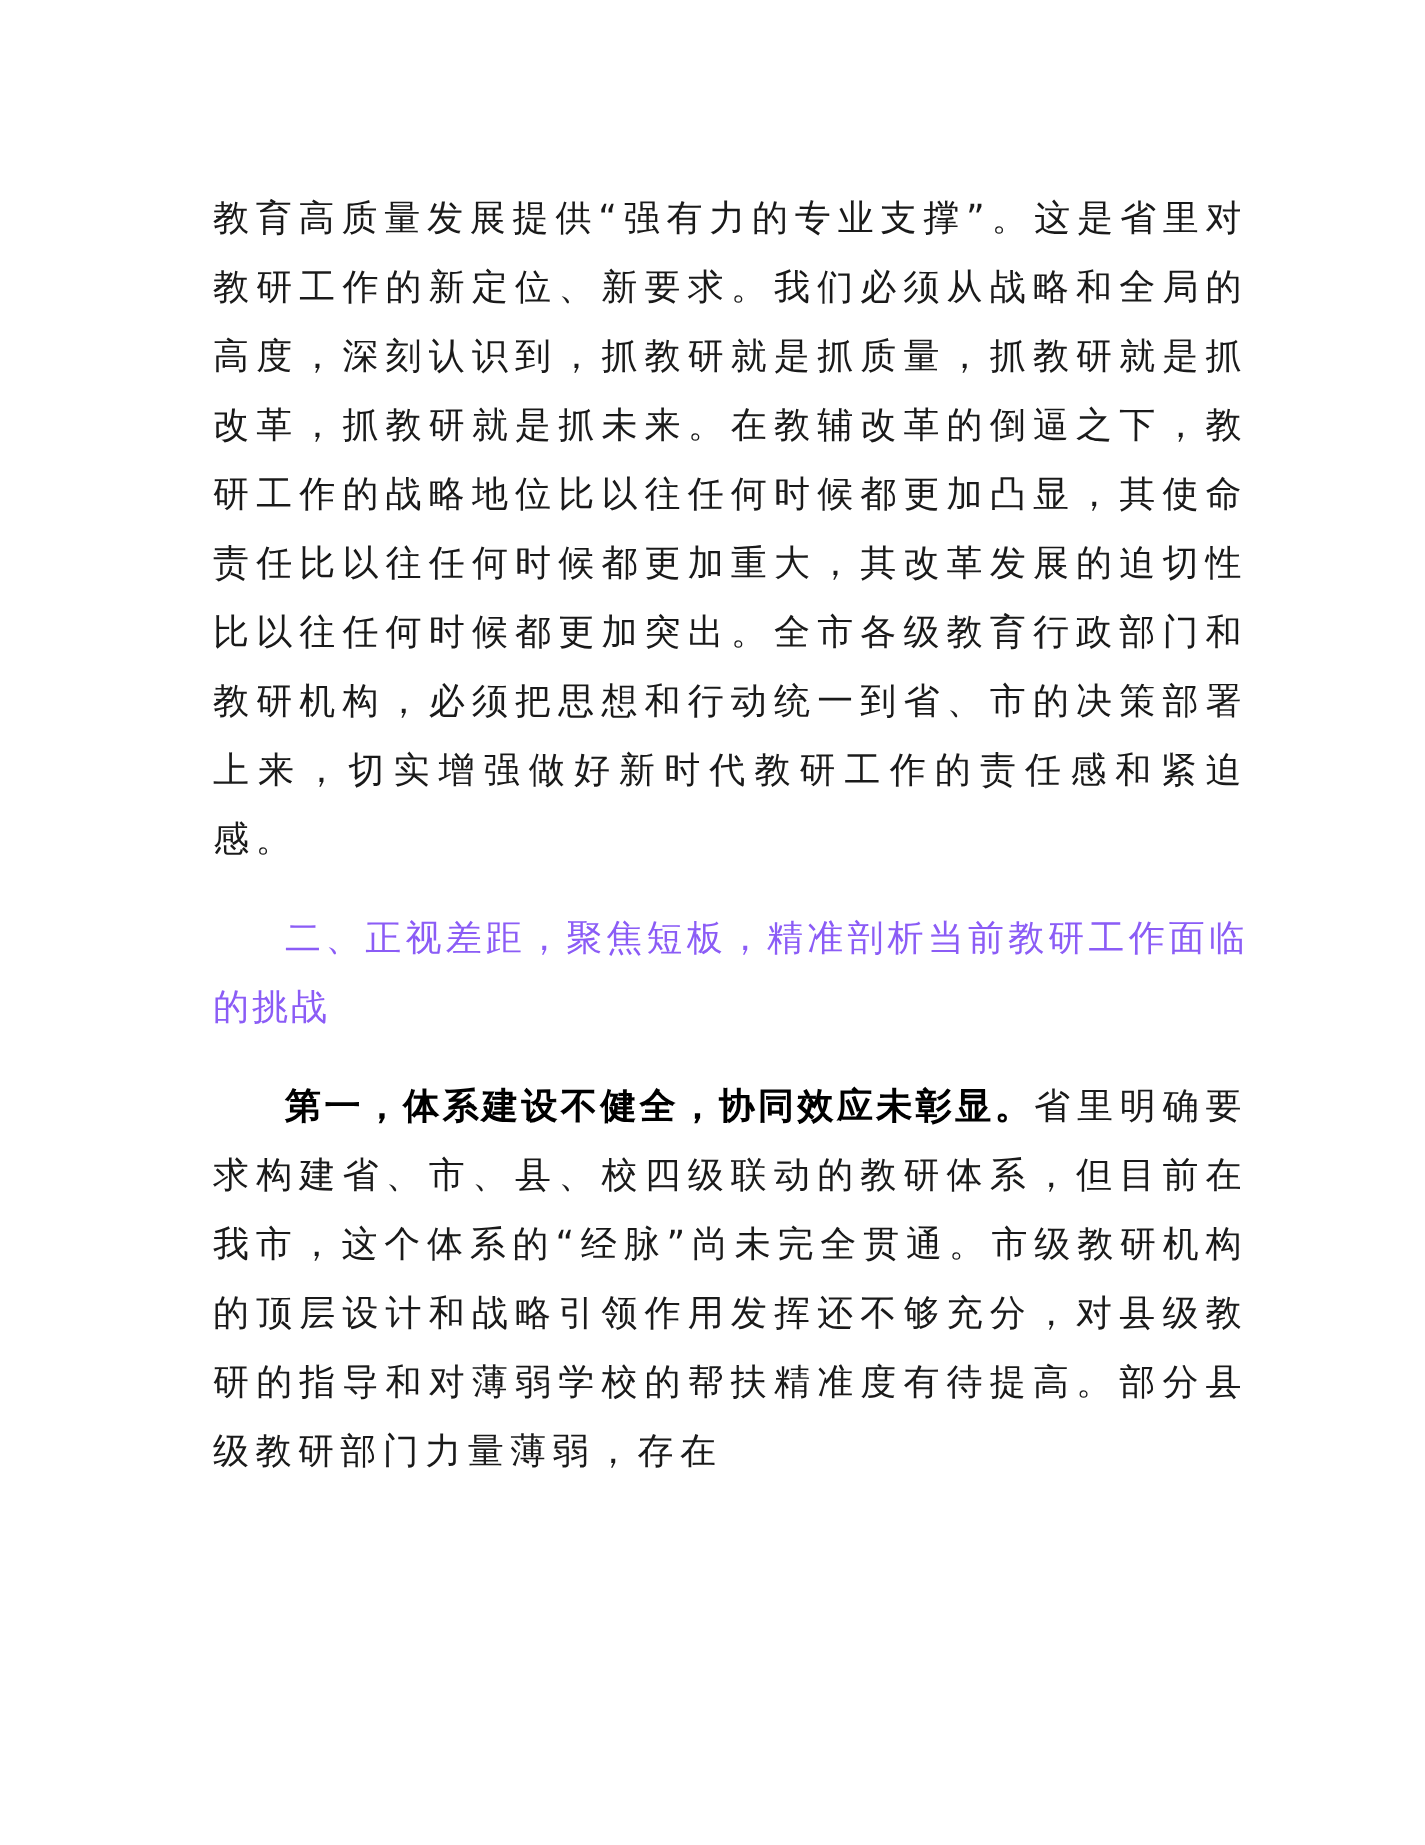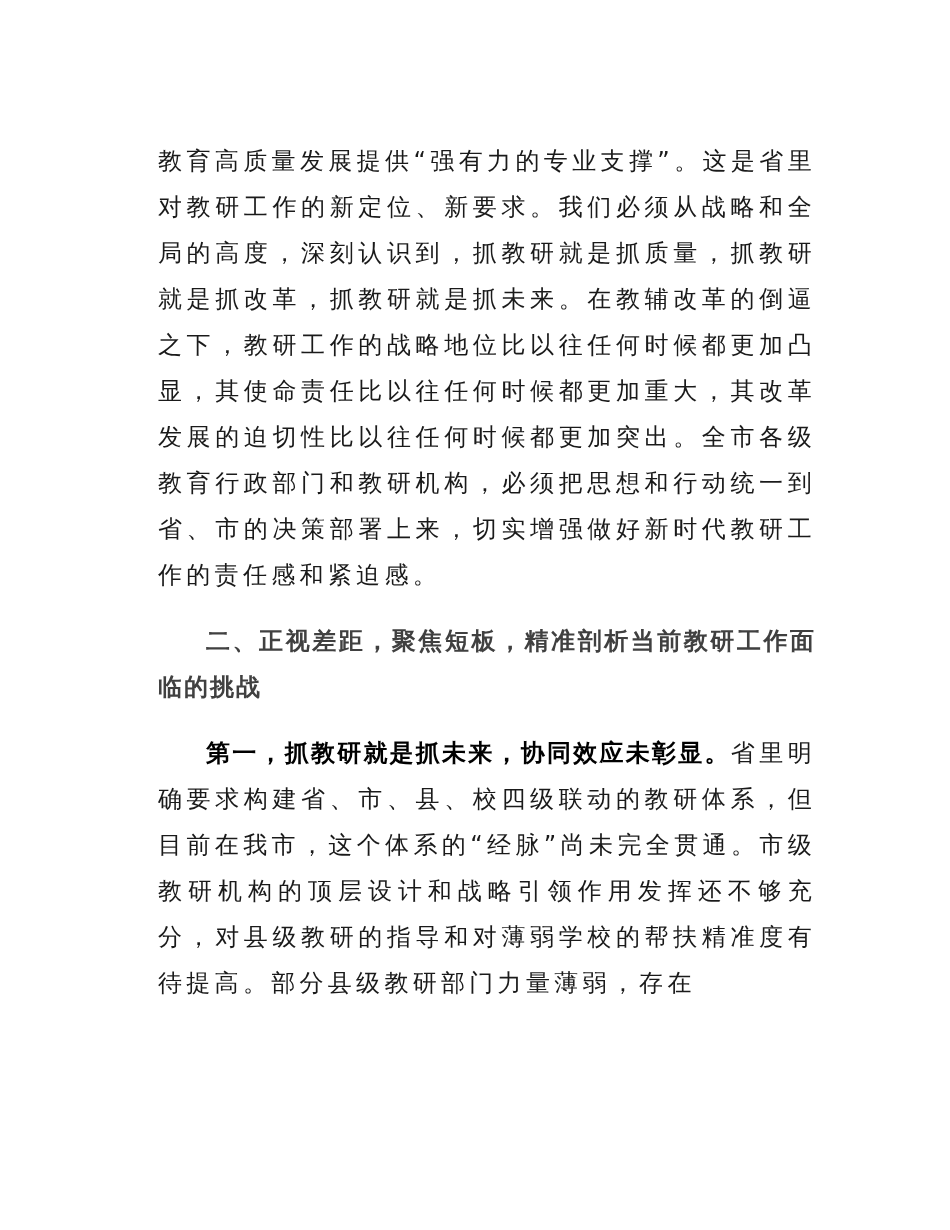--- a/index.html
+++ b/index.html
@@ -8,31 +8,31 @@
     position: absolute;
     left: 142px;
     top: 122px;
     width: 690px;
     font-family: "DejaVu Sans", "Liberation Sans", sans-serif;
     font-size: 24px;
     color: #1a1a1a;
     letter-spacing: 4.3px;
     line-height: 46px;
   }
-  .para { margin: 16px; text-align: justify; }
+  .para { margin: 0; text-align: justify; }
   .para.indent { text-indent: 48px; }
   .gap-lg { margin-top: 20px; }
-  .heading { font-weight: bold; letter-spacing: 2px; color: #404040; }
+  .heading { font-weight: normal; letter-spacing: 2px; color: #8b5cf6; }
   .lead { font-weight: bold; letter-spacing: 2px; color: #000; }
 </style>
 </head>
 <body>
 
 <div class="page">
   <p class="para">教育高质量发展提供“强有力的专业支撑”。这是省里对教研工作的新定位、新要求。我们必须从战略和全局的高度，深刻认识到，抓教研就是抓质量，抓教研就是抓改革，抓教研就是抓未来。在教辅改革的倒逼之下，教研工作的战略地位比以往任何时候都更加凸显，其使命责任比以往任何时候都更加重大，其改革发展的迫切性比以往任何时候都更加突出。全市各级教育行政部门和教研机构，必须把思想和行动统一到省、市的决策部署上来，切实增强做好新时代教研工作的责任感和紧迫感。</p>
 
   <p class="para indent heading gap-lg">二、正视差距，聚焦短板，精准剖析当前教研工作面临的挑战</p>
 
 
   <p class="para indent gap-lg">
-    <span class="lead">第一，抓教研就是抓未来，协同效应未彰显。</span><span>省里明确要求构建省、市、县、校四级联动的教研体系，但目前在我市，这个体系的“经脉”尚未完全贯通。市级教研机构的顶层设计和战略引领作用发挥还不够充分，对县级教研的指导和对薄弱学校的帮扶精准度有待提高。部分县级教研部门力量薄弱，存在</span>
+    <span class="lead">第一，体系建设不健全，协同效应未彰显。</span><span>省里明确要求构建省、市、县、校四级联动的教研体系，但目前在我市，这个体系的“经脉”尚未完全贯通。市级教研机构的顶层设计和战略引领作用发挥还不够充分，对县级教研的指导和对薄弱学校的帮扶精准度有待提高。部分县级教研部门力量薄弱，存在</span>
   </p>
 </div>
 
 </body></html>

